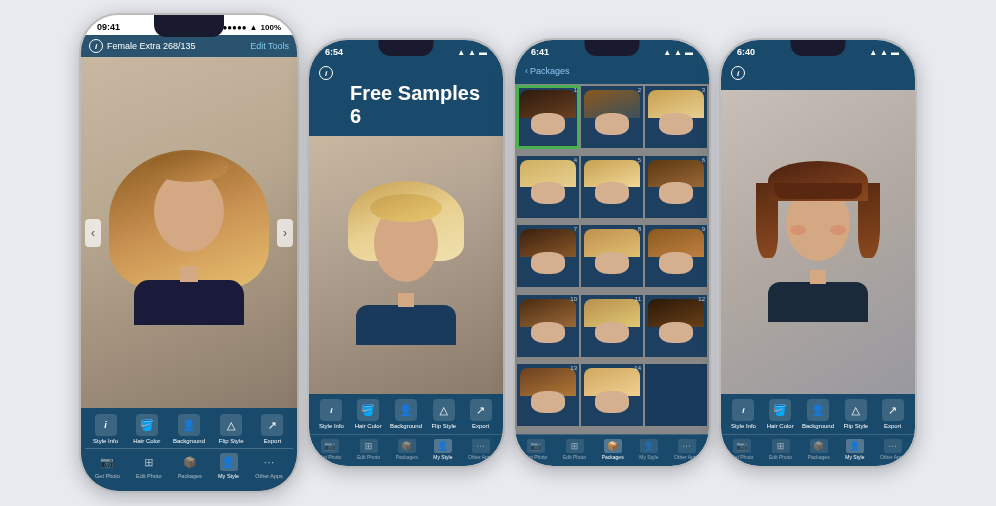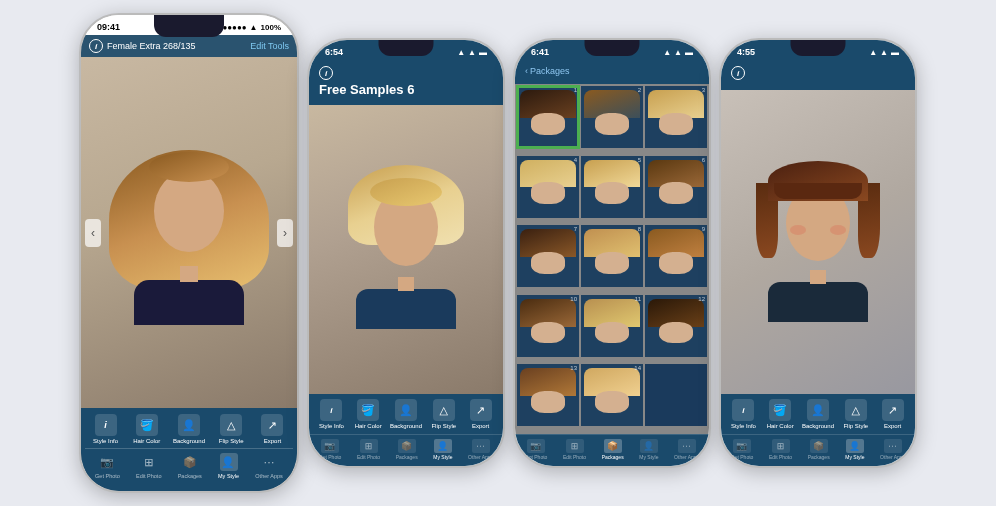--- a/index.html
+++ b/index.html
@@ -172,23 +172,24 @@
       display: flex;
       flex-direction: column;
       background: #f0f4f8;
     }
     .phone-234 .top-header {
       background: #1a4a6b;
       padding: 6px 10px 8px;
       color: #fff;
     }
     .top-header .page-title-text {
-      font-size: 13px;
+      font-size: 20px;
       font-weight: 700;
       margin-top: 2px;
+      margin-left: 31px;
     }
     .back-link {
       font-size: 9px;
       color: #8ec6f0;
       display: flex;
       align-items: center;
       gap: 2px;
     }
 
     
@@ -667,21 +668,21 @@
             <span>Other Apps</span>
           </div>
         </div>
       </div>
     </div>
   </div>
 
   <div class="phone phone-2 phone-234">
     <div class="notch" style="width:55px;height:16px;"></div>
     <div class="status-bar dark-bg">
-      <span>4:55</span>
+      <span>6:40</span>
       <div class="status-icons">
         <span>▲</span>
         <span>▲</span>
         <span>▬</span>
       </div>
     </div>
     <div class="app-screen">
       <div class="top-header">
         <div style="display:flex;align-items:center;gap:4px;margin-bottom:2px;">
           <span class="info-icon">i</span>

